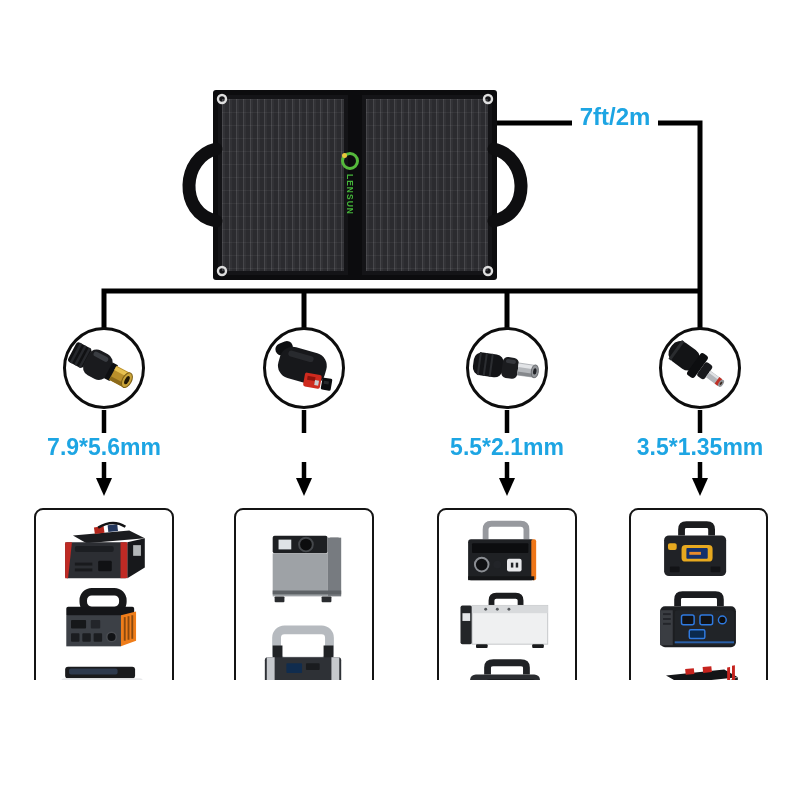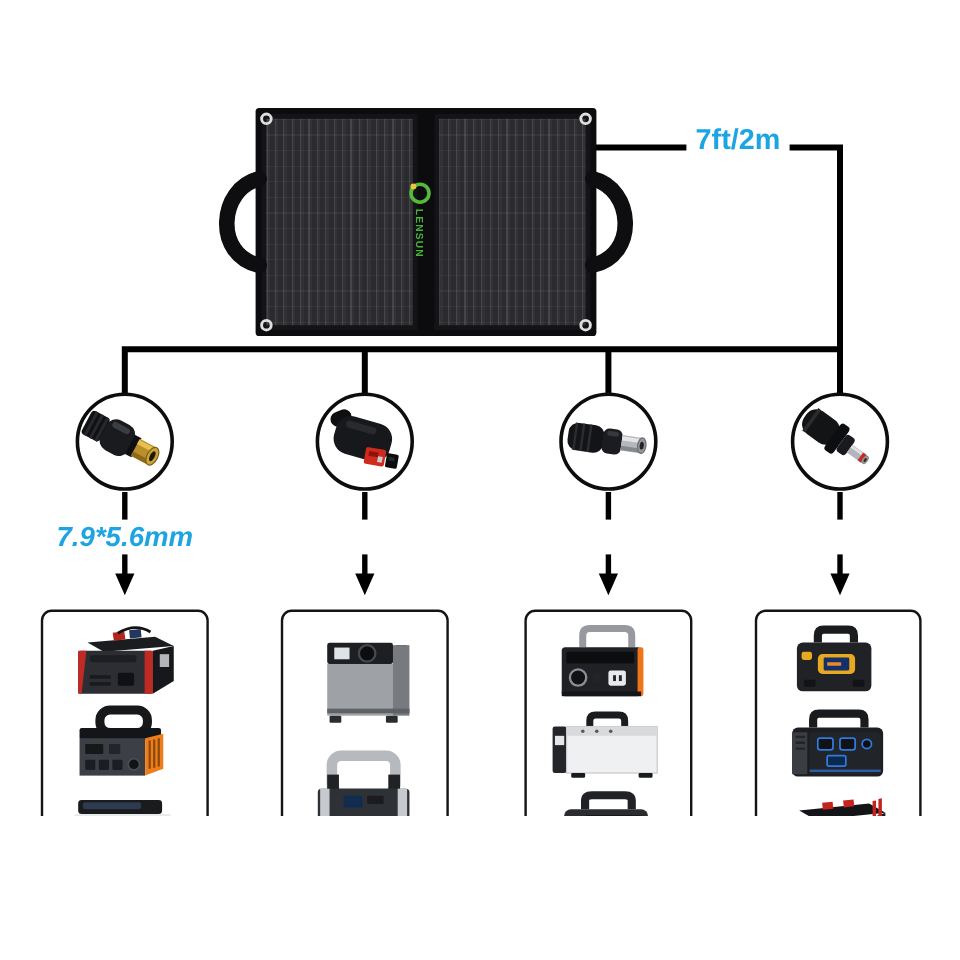--- a/index.html
+++ b/index.html
@@ -32,21 +32,21 @@
      font-weight:bold;font-size:24px;color:#1da5e3;background:#fff;line-height:30px;}
 
   
   .circle{position:absolute;top:327px;width:82px;height:82px;box-sizing:border-box;
      border:3px solid #0d0d0d;border-radius:50%;background:#fff;
      display:flex;align-items:center;justify-content:center;}
   .c0{left:63px}.c1{left:263px}.c2{left:466px}.c3{left:659px}
 
   
   .clabel{position:absolute;top:434px;width:170px;text-align:center;
-     font-weight:bold;font-size:23px;color:#1da5e3;letter-spacing:0;font-style:italic;}
+     font-weight:bold;font-size:23px;color:#1da5e3;letter-spacing:0;}
   .l0{left:19px}.l1{left:219px}.l2{left:422px}.l3{left:615px}
 
   
   .devices{position:absolute;top:508px;width:140px;height:222px;box-sizing:border-box;
      border:2px solid #141414;border-radius:9px;background:#fff;
      display:flex;flex-direction:column;align-items:center;justify-content:space-evenly;
      padding:3px 0;}
   .d0{left:34px}.d1{left:234px}.d2{left:437px}.d3{left:629px;width:139px}
 </style>
 </head>
@@ -169,20 +169,22 @@
         <rect x="48" y="34" width="15" height="8" fill="#b2b5b9"></rect>
         <rect x="48" y="34.5" width="15" height="2.2" fill="#dfe1e4"></rect>
         <rect x="59" y="34" width="3.5" height="8" fill="#bf3026"></rect>
         <ellipse cx="64" cy="38" rx="2.3" ry="4" fill="#8e9195"></ellipse>
         <ellipse cx="64" cy="38" rx="1" ry="1.8" fill="#3c2a20"></ellipse>
       </g>
     </svg>
   </div>
 
   <div class="clabel l0">7.9*5.6mm</div>
+  <div class="clabel l2">5.5*2.1mm</div>
+  <div class="clabel l3">3.5*1.35mm</div>
 
   <div class="devices d0">
     <svg width="122" height="68" viewBox="0 0 124 70">
       <polygon points="30,20 88,15 104,23 44,28" fill="#1b1c1f"></polygon>
       <rect x="52" y="11" width="10" height="7" fill="#b3261c" transform="rotate(-8 57 14)"></rect>
       <rect x="66" y="9" width="10" height="7" fill="#23365c" transform="rotate(-6 71 12)"></rect>
       <path d="M56 12 q15 -9 28 -1" stroke="#121214" stroke-width="2.5" fill="none"></path>
       <rect x="22" y="27" width="64" height="37" rx="2" fill="#2c2e33"></rect>
       <polygon points="86,27 104,23 104,53 86,64" fill="#17181b"></polygon>
       <polygon points="22,27 29,27 25,64 22,64" fill="#bf2a24"></polygon>

